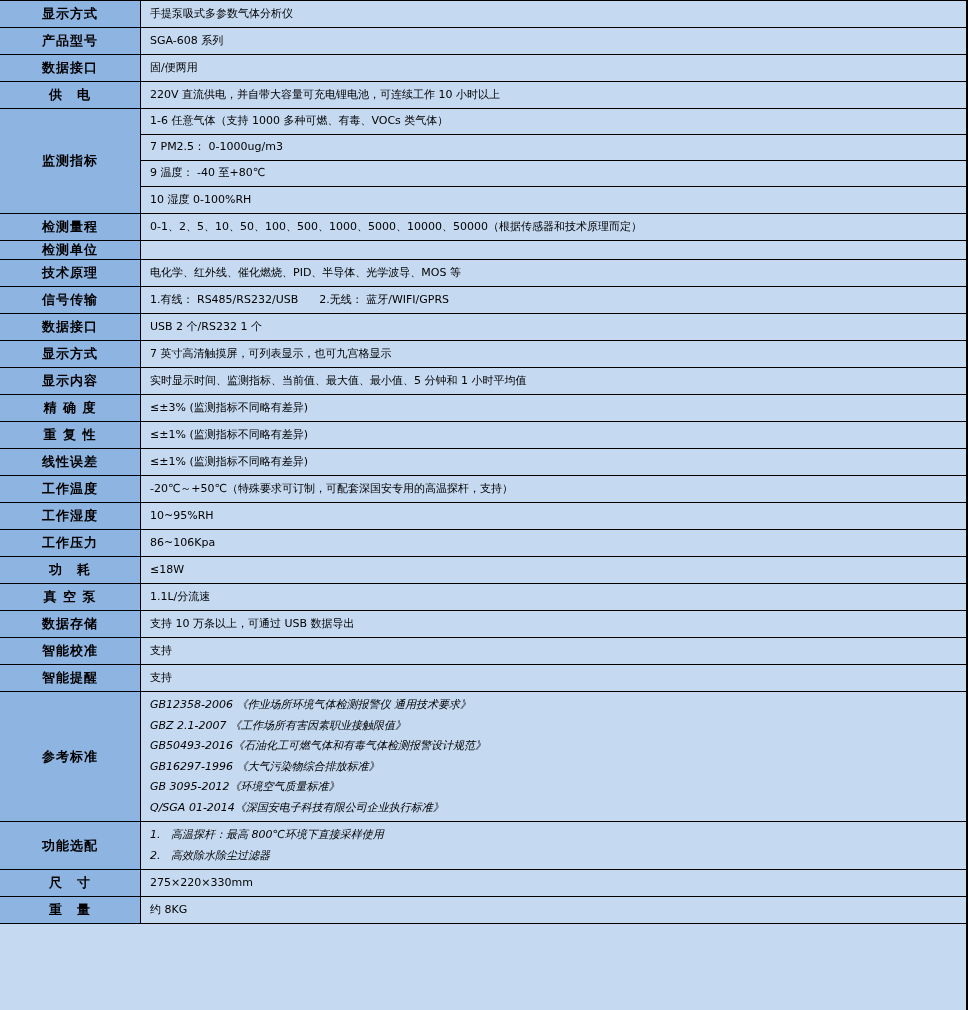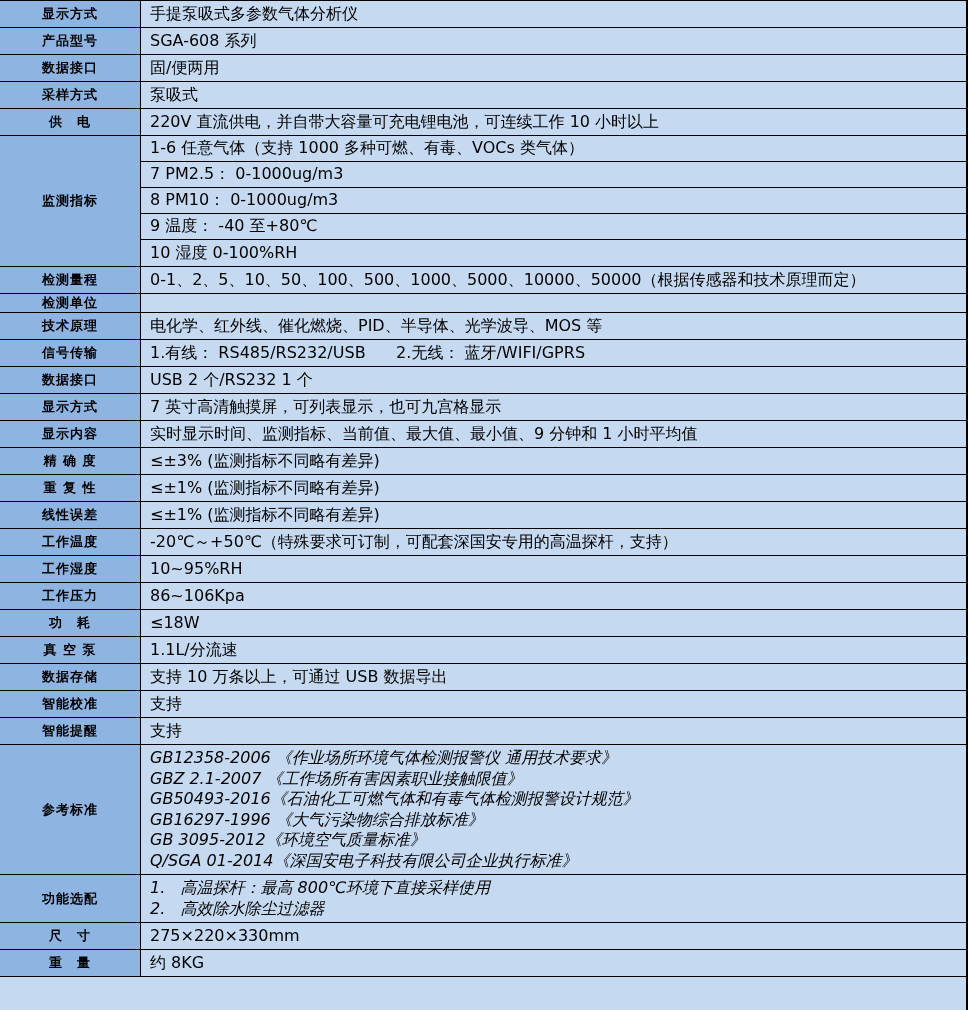--- a/index.html
+++ b/index.html
@@ -48,21 +48,21 @@
     min-height: 26px;
     display: flex;
     flex-direction: column;
     justify-content: center;
     padding: 1px 6px 1px 9px;
     border-bottom: 1px solid var(--border, #000);
   }
   .value-cell:last-child { border-bottom: none; }
   .value-cell.multiline { padding-top: 3px; padding-bottom: 3px; font-style: italic; }
   .value-line {
-    font-size: 16px;
+    font-size: 11px;
     line-height: 20.5px;
     white-space: pre;
     font-family: "DejaVu Sans", "DejaVu Sans Mono", sans-serif;
   }
 </style>
 </head>
 <body>
 
 <div class="spec-table">
     <div class="spec-row">
@@ -83,48 +83,37 @@
     </div>
     <div class="spec-row">
       <div class="label-cell">数据接口</div>
       <div class="value-col">
         <div class="value-cell">
           <div class="value-line">固/便两用</div>
         </div>
       </div>
     </div>
     <div class="spec-row">
-      <div class="label-cell">采样方式</div>
-      <div class="value-col">
-        <div class="value-cell">
-          <div class="value-line">泵吸式</div>
-        </div>
-      </div>
-    </div>
-    <div class="spec-row">
       <div class="label-cell">供　电</div>
       <div class="value-col">
         <div class="value-cell">
           <div class="value-line">220V 直流供电，并自带大容量可充电锂电池，可连续工作 10 小时以上</div>
         </div>
       </div>
     </div>
     <div class="spec-row">
       <div class="label-cell">监测指标</div>
       <div class="value-col">
         <div class="value-cell">
           <div class="value-line">1-6 任意气体（支持 1000 多种可燃、有毒、VOCs 类气体）</div>
         </div>
         <div class="value-cell">
           <div class="value-line">7 PM2.5： 0-1000ug/m3</div>
         </div>
         <div class="value-cell">
-          <div class="value-line">8 PM10： 0-1000ug/m3</div>
-        </div>
-        <div class="value-cell">
           <div class="value-line">9 温度： -40 至+80℃</div>
         </div>
         <div class="value-cell">
           <div class="value-line">10 湿度 0-100%RH</div>
         </div>
       </div>
     </div>
     <div class="spec-row">
       <div class="label-cell">检测量程</div>
       <div class="value-col">
@@ -165,21 +154,21 @@
       <div class="value-col">
         <div class="value-cell">
           <div class="value-line">7 英寸高清触摸屏，可列表显示，也可九宫格显示</div>
         </div>
       </div>
     </div>
     <div class="spec-row">
       <div class="label-cell">显示内容</div>
       <div class="value-col">
         <div class="value-cell">
-          <div class="value-line">实时显示时间、监测指标、当前值、最大值、最小值、9 分钟和 1 小时平均值</div>
+          <div class="value-line">实时显示时间、监测指标、当前值、最大值、最小值、5 分钟和 1 小时平均值</div>
         </div>
       </div>
     </div>
     <div class="spec-row">
       <div class="label-cell">精 确 度</div>
       <div class="value-col">
         <div class="value-cell">
           <div class="value-line">≤±3% (监测指标不同略有差异)</div>
         </div>
       </div>

